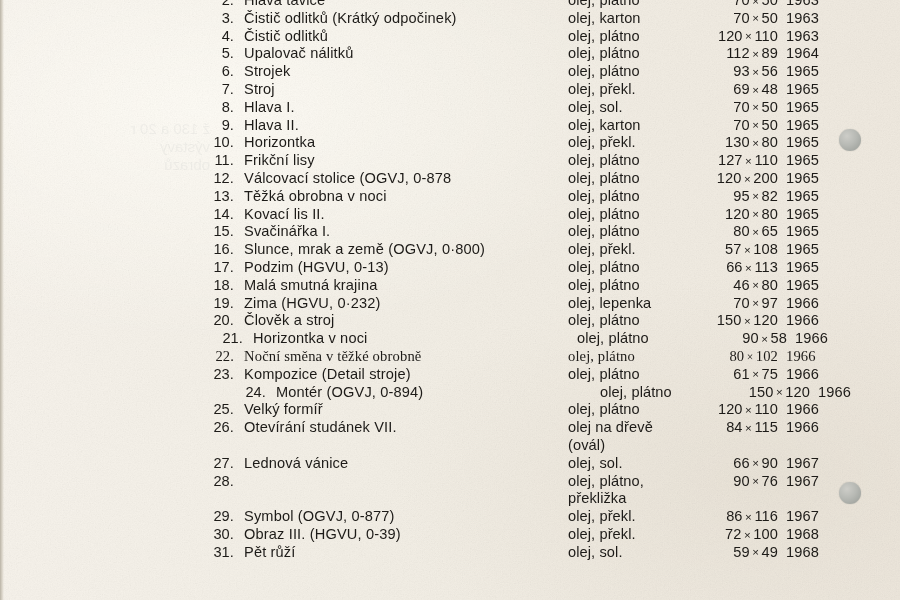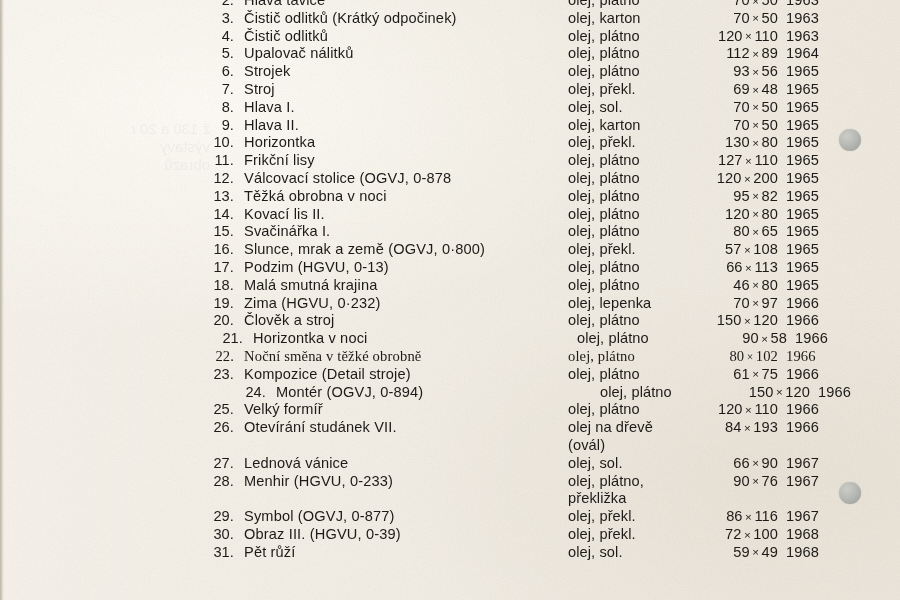--- a/index.html
+++ b/index.html
@@ -313,36 +313,35 @@
       <span class="num">25.</span>
       <span class="title">Velký formíř</span>
       <span class="material">olej, plátno</span>
       <span class="dim"><span>120</span><span class="times">×</span><span>110</span></span>
       <span class="year">1966</span>
     </div>
     <div class="row" style="position: absolute; left: 0px; top: 419.2px; width: 804px;">
       <span class="num">26.</span>
       <span class="title">Otevírání studánek VII.</span>
       <span class="material">olej na dřevě</span>
-      <span class="dim"><span>84</span><span class="times">×</span><span>193</span></span>
+      <span class="dim"><span>84</span><span class="times">×</span><span>115</span></span>
       <span class="year">1966</span>
     </div>
     <div class="row" style="position: absolute; left: 0px; top: 437px; width: 900px;">
       <span class="material cont">(ovál)</span>
     </div>
     <div class="row" style="position: absolute; left: 0px; top: 454.8px; width: 820px;">
       <span class="num">27.</span>
       <span class="title">Lednová vánice</span>
       <span class="material">olej, sol.</span>
       <span class="dim"><span>66</span><span class="times">×</span><span>90</span></span>
       <span class="year">1967</span>
     </div>
     <div class="row" style="position: absolute; left: 0px; top: 472.6px; width: 900px;">
       <span class="num">28.</span>
-      <span class="title">Menhir (HGVU, 0-233)</span>
       <span class="material">olej, plátno,</span>
       <span class="dim"><span>90</span><span class="times">×</span><span>76</span></span>
       <span class="year">1967</span>
     </div>
     <div class="row" style="position: absolute; left: 0px; top: 490.4px; width: 900px;">
       <span class="material cont">překližka</span>
     </div>
     <div class="row" style="position: absolute; left: 0px; top: 508.2px; width: 900px;">
       <span class="num">29.</span>
       <span class="title">Symbol (OGVJ, 0-877)</span>

